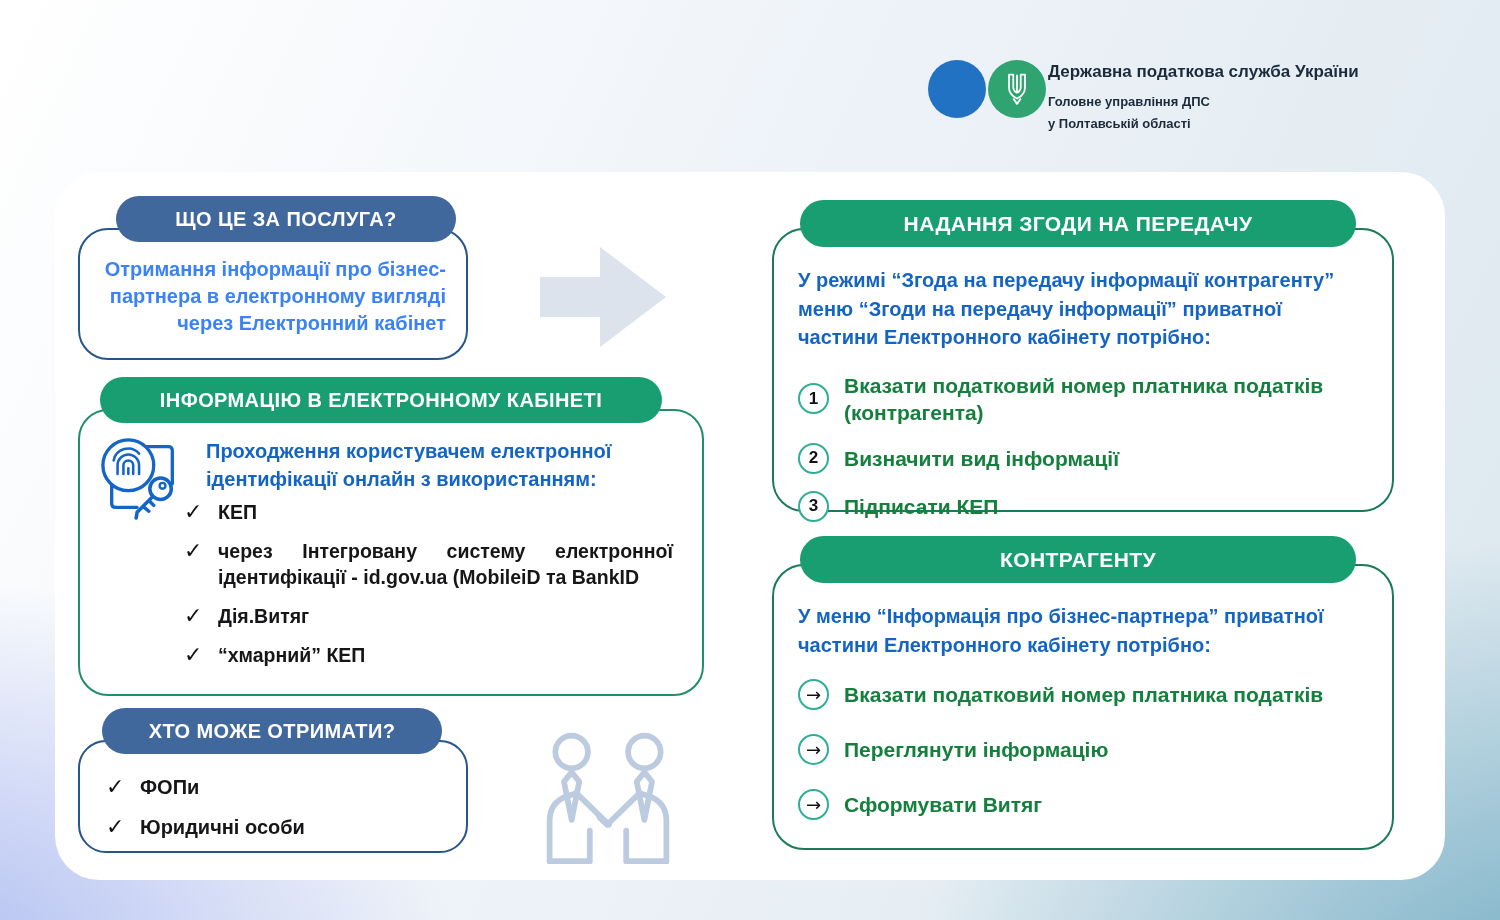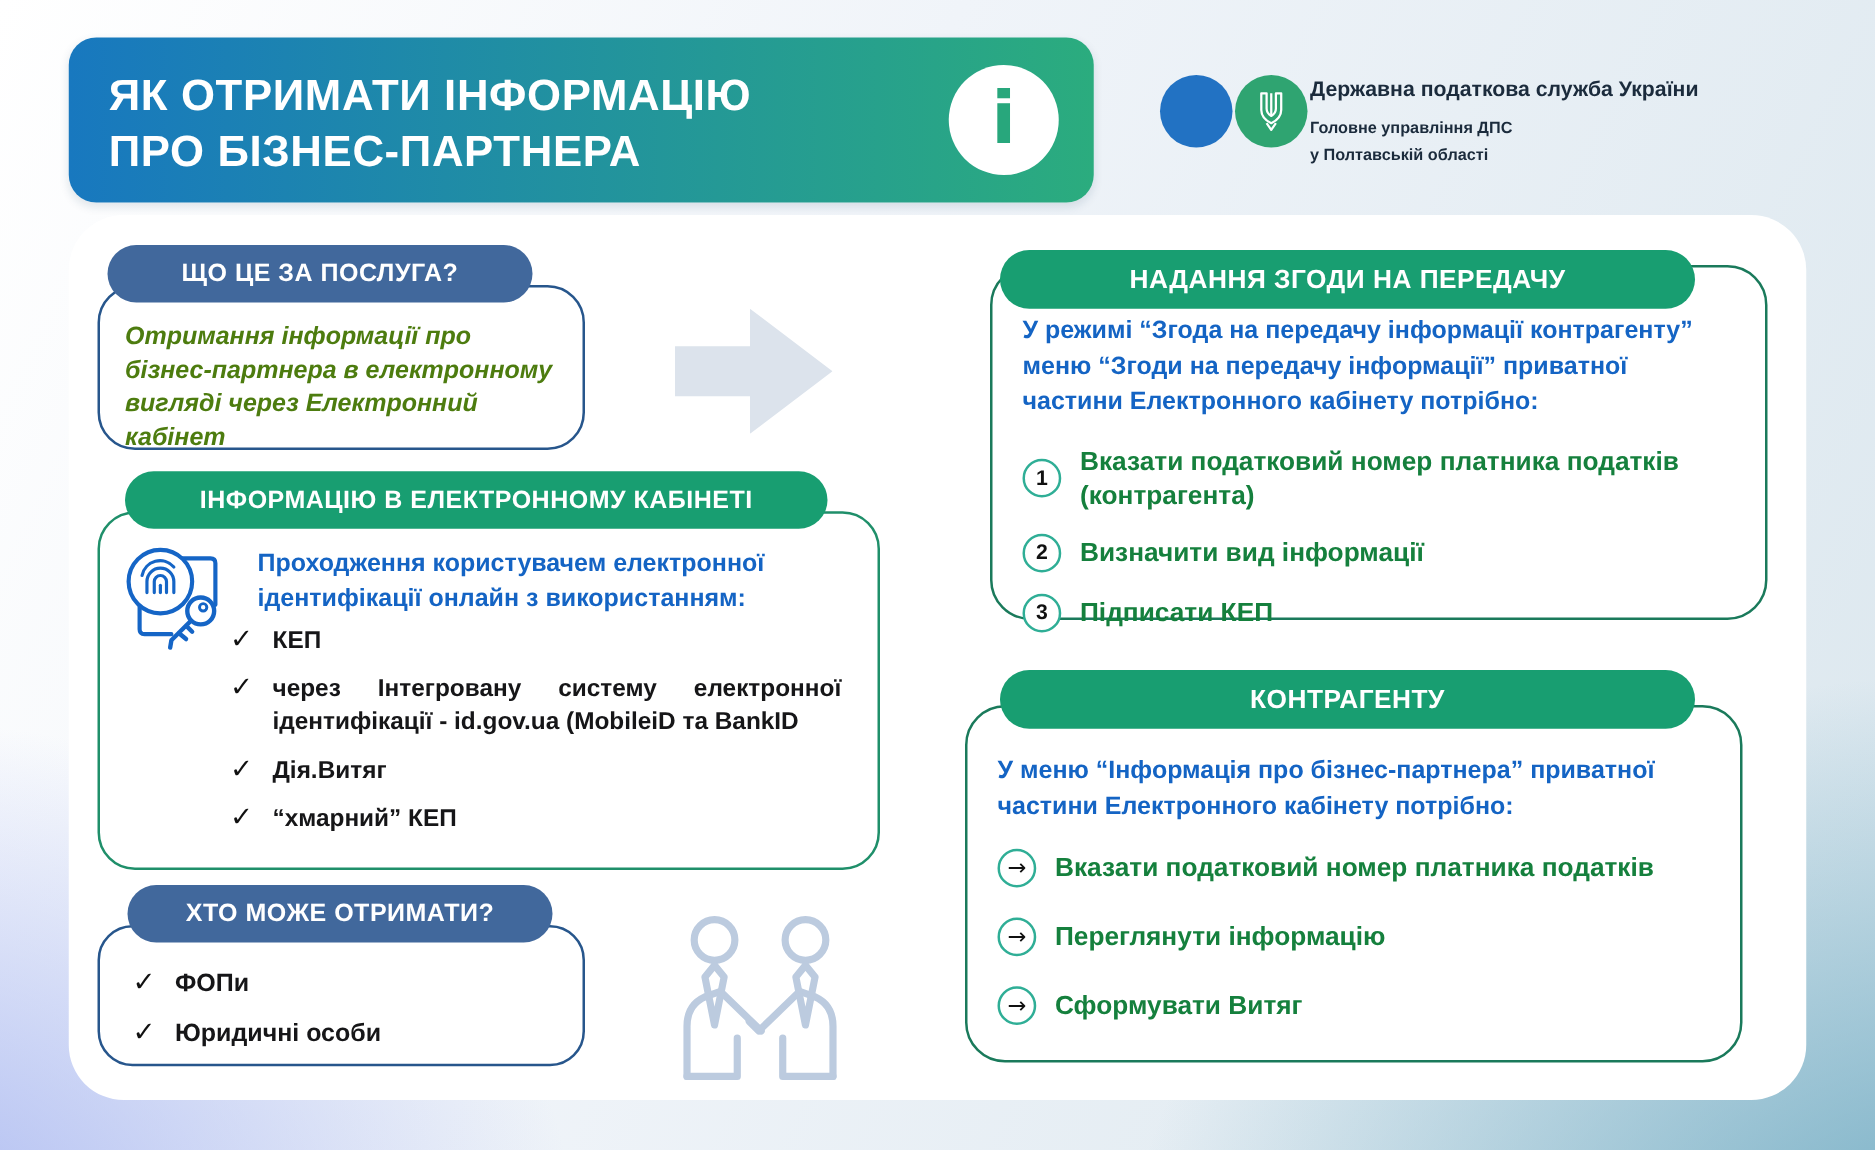--- a/index.html
+++ b/index.html
@@ -63,22 +63,22 @@
   .pill-green { background:#189E71;text-align:center; }
   .box {
     position:absolute; background:#ffffff; border-radius:30px; z-index:2;
   }
   .bd-blue { border:2.5px solid #27568C; }
   .bd-green { border:2.5px solid #1F8F6A; }
   .bd-green-dark { border:2.5px solid #1A7A5B; }
 
   
   .service-body {
-    padding:26px 20px 0 20px; text-align:left;
-    font-size:20px; font-weight:600; color:#4d7c0f; line-height:27px;font-style:italic;
+    padding:26px 20px 0 20px; text-align:right;
+    font-size:20px; font-weight:600; color:#3b82f6; line-height:27px;
   }
   .auth-row { position:absolute; left:18px; top:18px; display:flex; }
   .auth-icon { width:88px; height:90px; flex:0 0 88px; margin-top:4px; }
   .auth-intro {
     margin-left:20px; width:478px; padding-top:8px;
     color:#1464C4; font-weight:700; font-size:20px; line-height:28px;
   }
   .checklist { position:absolute; left:104px; top:88px; width:492px; }
   .check-item { display:flex; margin-bottom:13px; }
   .check-mark {
@@ -111,29 +111,20 @@
   }
   .step-circle.arrow-glyph { font-size:18px; font-weight:400; font-family:"DejaVu Sans",sans-serif; }
   .step-text { font-size:21px; font-weight:600; color:#15803d; line-height:27px; }
   .mb-big { margin-bottom:24px; }
 </style>
 </head>
 <body>
 
 <div class="page">
 
-  <div class="banner">
-    <div class="banner-title">
-      <div>ЯК ОТРИМАТИ ІНФОРМАЦІЮ</div>
-      <div>ПРО БІЗНЕС-ПАРТНЕРА</div>
-    </div>
-    <div class="info-circle">
-      <span>i</span>
-    </div>
-  </div>
 
   <div class="logo-wrap">
     <div class="circle-blue"></div>
     <div class="circle-green">
       <svg width="26" height="34" viewBox="0 0 24 32" fill="none" stroke="#ffffff" stroke-width="1.7" stroke-linejoin="round">
         <path d="M4.5 2.5 V15 c0 5.5 3.5 8 7.5 10 c4-2 7.5-4.5 7.5-10 V2.5 h-4 V14 c0 3-1.5 4.5-3.5 5.5 c-2-1-3.5-2.5-3.5-5.5 V2.5 Z"></path>
         <path d="M12 2.5 V19.5"></path>
         <path d="M8.5 25 l3.5 5 l3.5-5"></path>
       </svg>
     </div>
@@ -154,21 +145,21 @@
     <circle cx="47" cy="23" r="17"></circle>
     <circle cx="123" cy="23" r="17"></circle>
     <path d="M24 137 V95 q0-20 19-26 l9-3 34 33"></path>
     <path d="M146 137 V95 q0-20-19-26 l-9-3-34 33 -8-8"></path>
     <path d="M24 137 h42 v-32"></path>
     <path d="M146 137 h-42 v-32"></path>
     <path d="M47 44 l8 10-8 40-8-40 8-10"></path>
     <path d="M123 44 l8 10-8 40-8-40 8-10"></path>
   </svg>
 
-  <div class="pill pill-blue" style="left:86px; top:196px; width:340px;">
+  <div class="pill pill-blue" style="left:116px; top:196px; width:340px;">
     <span>ЩО ЦЕ ЗА ПОСЛУГА?</span>
   </div>
   <div class="box bd-blue" style="left:78px; top:228px; width:390px; height:132px;">
     <div class="service-body">Отримання інформації про бізнес-партнера в електронному вигляді через Електронний кабінет</div>
   </div>
 
   <div class="pill pill-green" style="left:100px; top:377px; width:562px;">
     <span>ІНФОРМАЦІЮ В ЕЛЕКТРОННОМУ КАБІНЕТІ</span>
   </div>
   <div class="box bd-green" style="left:78px; top:409px; width:626px; height:287px;">
@@ -219,21 +210,21 @@
       <div class="check-item">
         <span class="check-mark">✓</span>
         <span class="check-text" style="font-size:20px;">Юридичні особи</span>
       </div>
     </div>
   </div>
 
   <div class="pill pill-green" style="left:800px; top:200px; width:556px; height:47px; font-size:21px;">
     <span>НАДАННЯ ЗГОДИ НА ПЕРЕДАЧУ</span>
   </div>
-  <div class="box bd-green-dark" style="left:772px; top:212px; width:622px; height:284px; border-radius:32px;margin-left:20px;">
+  <div class="box bd-green-dark" style="left:772px; top:228px; width:622px; height:284px; border-radius:32px;">
     <div class="rbox-body">
       <div class="blue-intro">У режимі “Згода на передачу інформації контрагенту” меню “Згоди на передачу інформації” приватної частини Електронного кабінету потрібно:</div>
       <div class="step-row">
         <span class="step-circle">1</span>
         <span class="step-text" style="width:500px;">Вказати податковий номер платника податків (контрагента)</span>
       </div>
       <div class="step-row">
         <span class="step-circle">2</span>
         <span class="step-text">Визначити вид інформації</span>
       </div>

